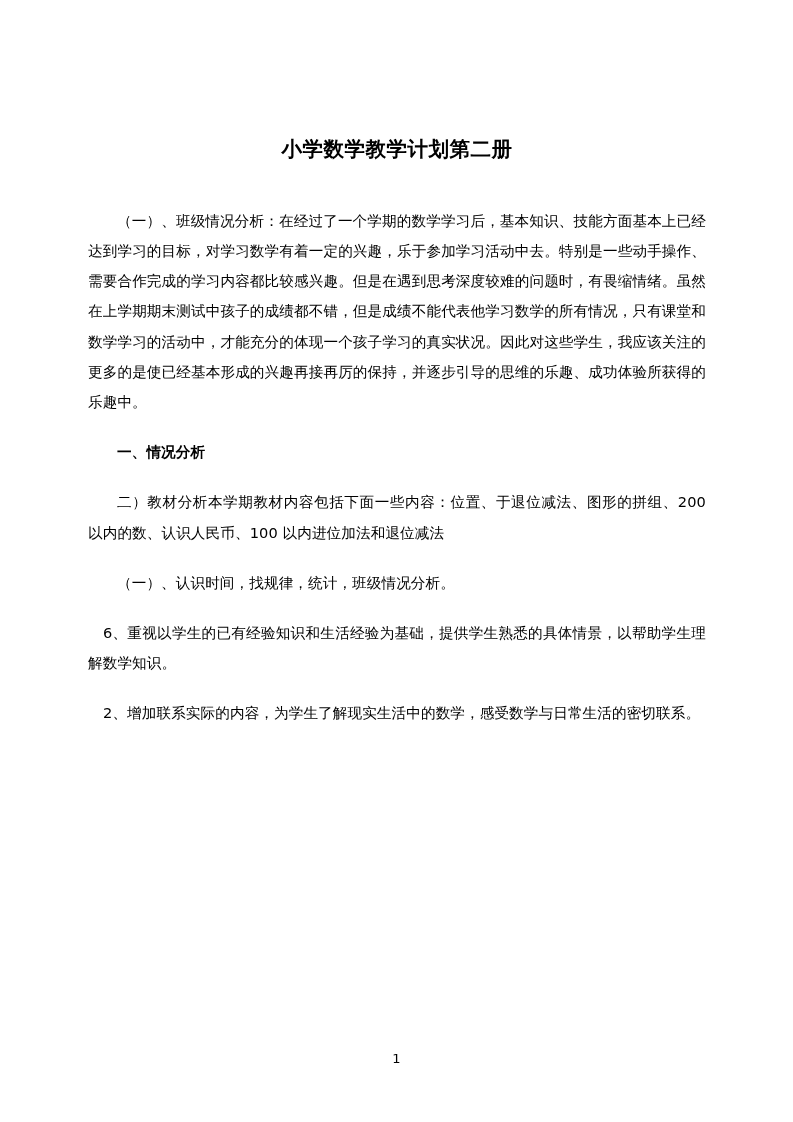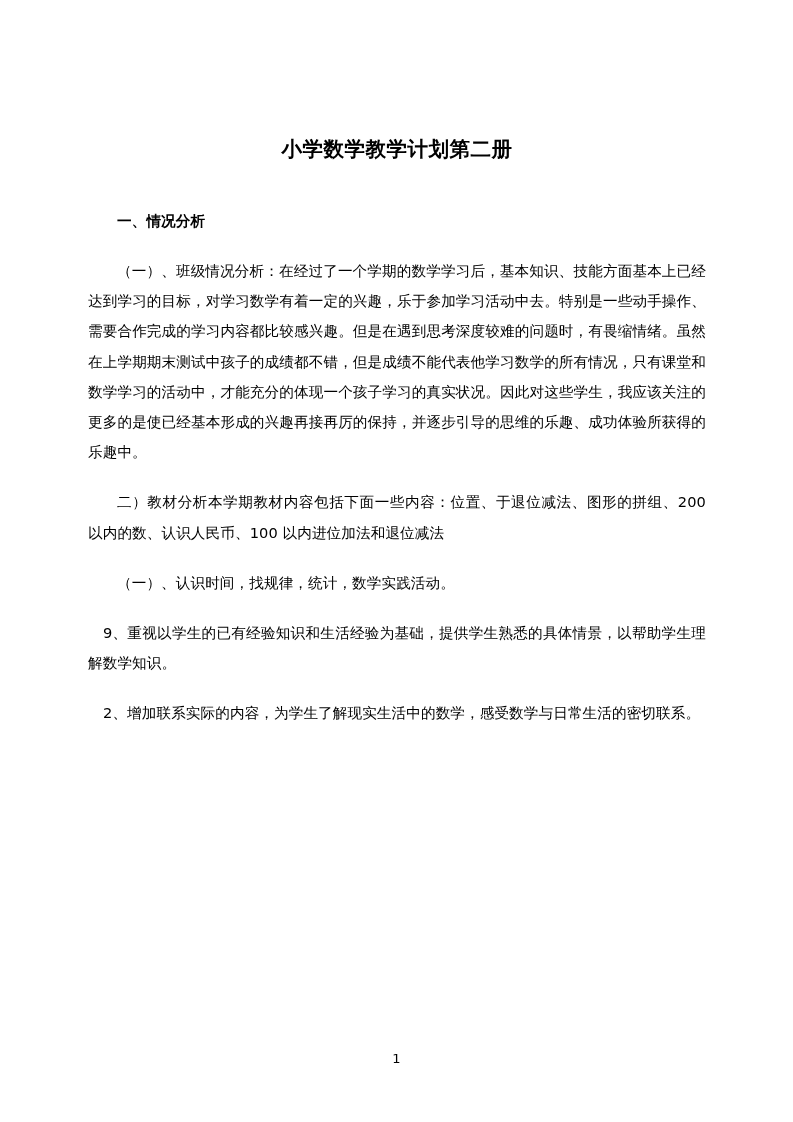--- a/index.html
+++ b/index.html
@@ -69,30 +69,30 @@
 </head>
 <body>
 
 <div class="page">
   <div class="content">
 
     <div class="doc-title">小学数学教学计划第二册</div>
 
     <div class="body-block">
 
+      <p class="para indent2">（一）、班级情况分析：在经过了一个学期的数学学习后，基本知识、技能方面基本上已经达到学习的目标，对学习数学有着一定的兴趣，乐于参加学习活动中去。特别是一些动手操作、需要合作完成的学习内容都比较感兴趣。但是在遇到思考深度较难的问题时，有畏缩情绪。虽然在上学期期末测试中孩子的成绩都不错，但是成绩不能代表他学习数学的所有情况，只有课堂和数学学习的活动中，才能充分的体现一个孩子学习的真实状况。因此对这些学生，我应该关注的更多的是使已经基本形成的兴趣再接再厉的保持，并逐步引导的思维的乐趣、成功体验所获得的乐趣中。</p>
+
       <p class="para indent2 heading">一、情况分析</p>
-
-      <p class="para indent2">（一）、班级情况分析：在经过了一个学期的数学学习后，基本知识、技能方面基本上已经达到学习的目标，对学习数学有着一定的兴趣，乐于参加学习活动中去。特别是一些动手操作、需要合作完成的学习内容都比较感兴趣。但是在遇到思考深度较难的问题时，有畏缩情绪。虽然在上学期期末测试中孩子的成绩都不错，但是成绩不能代表他学习数学的所有情况，只有课堂和数学学习的活动中，才能充分的体现一个孩子学习的真实状况。因此对这些学生，我应该关注的更多的是使已经基本形成的兴趣再接再厉的保持，并逐步引导的思维的乐趣、成功体验所获得的乐趣中。</p>
 
       <p class="para indent2">二）教材分析本学期教材内容包括下面一些内容：位置、于退位减法、图形的拼组、200 以内的数、认识人民币、100 以内进位加法和退位减法</p>
 
-      <p class="para indent2">（一）、认识时间，找规律，统计，数学实践活动。</p>
+      <p class="para indent2">（一）、认识时间，找规律，统计，班级情况分析。</p>
 
 
-      <p class="para indent1">9、重视以学生的已有经验知识和生活经验为基础，提供学生熟悉的具体情景，以帮助学生理解数学知识。</p>
+      <p class="para indent1">6、重视以学生的已有经验知识和生活经验为基础，提供学生熟悉的具体情景，以帮助学生理解数学知识。</p>
 
       <p class="para indent1">2、增加联系实际的内容，为学生了解现实生活中的数学，感受数学与日常生活的密切联系。</p>
 
 
     </div>
   </div>
 
   <div class="page-number">1</div>
 </div>
 

